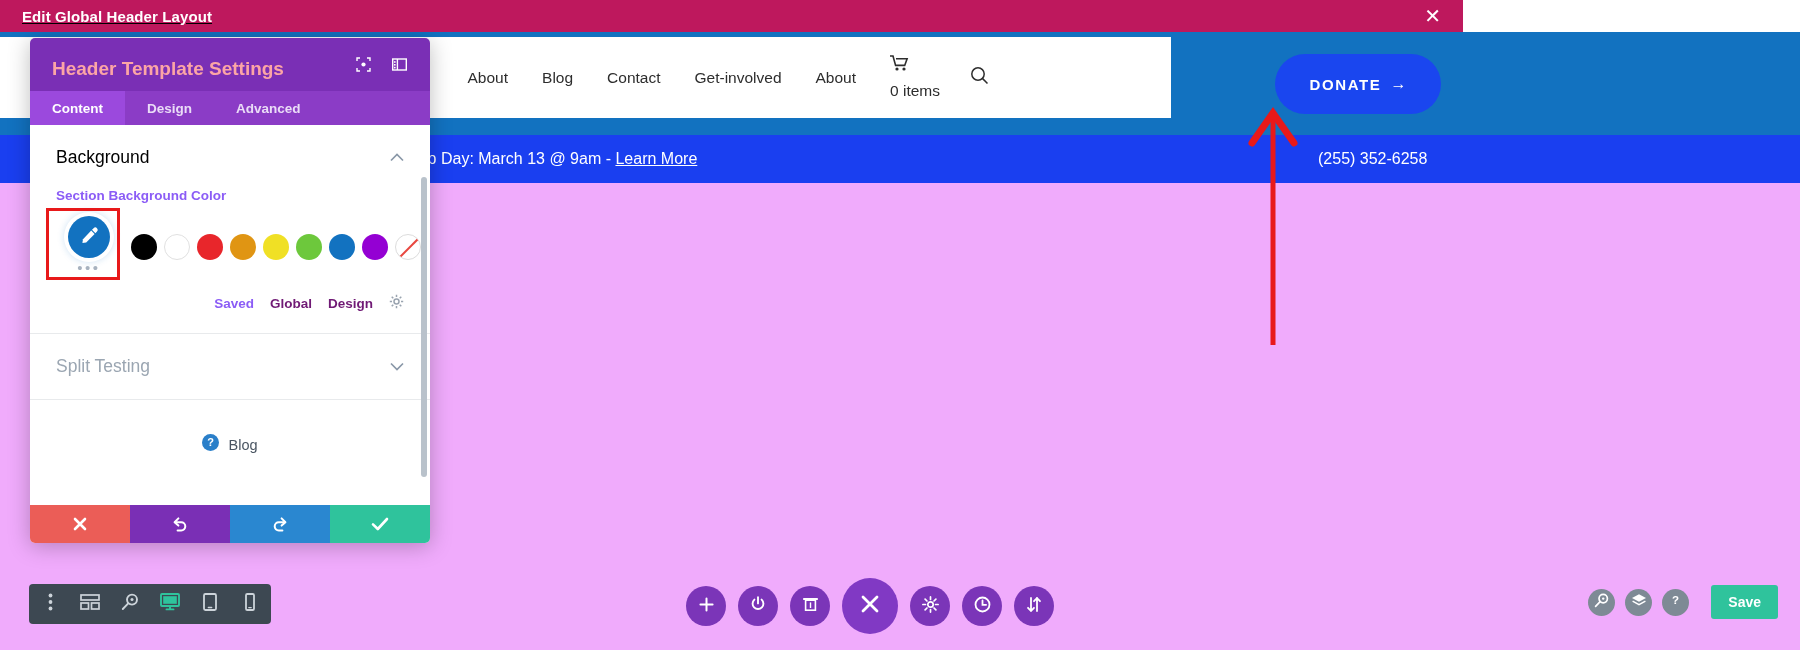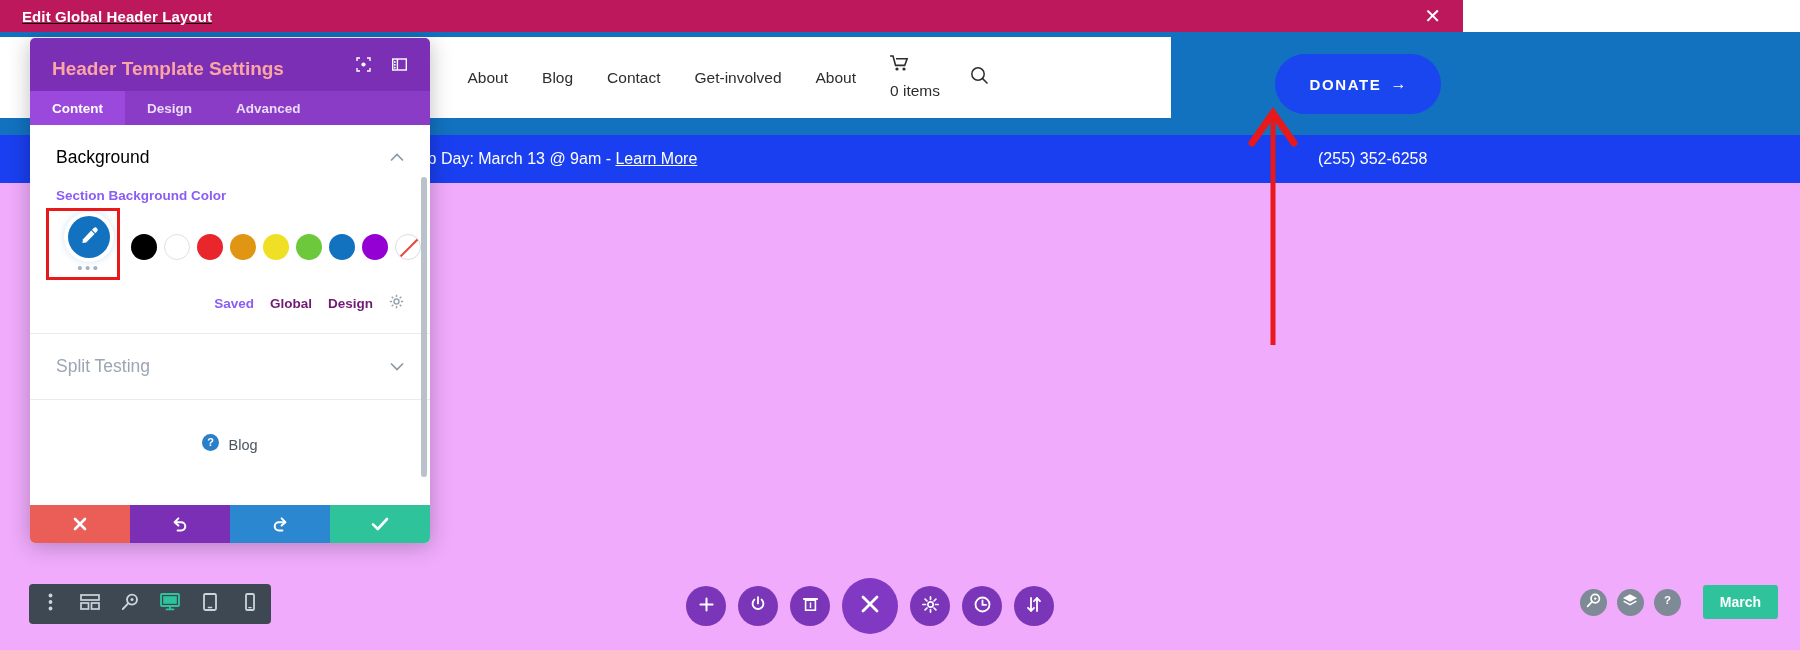--- a/index.html
+++ b/index.html
@@ -634,14 +634,14 @@
       </svg>
     </span>
   </div>
   <div class="rbtn">
     <span>
       <svg width="15" height="15" viewBox="0 0 15 15">
         <text x="7.5" y="11.4" font-size="11.5" font-weight="bold" fill="#ffffff" text-anchor="middle" font-family="Liberation Sans, sans-serif">?</text>
       </svg>
     </span>
   </div>
-  <div id="save-button">March</div>
+  <div id="save-button">Save</div>
 </div>
 
 </body></html>

